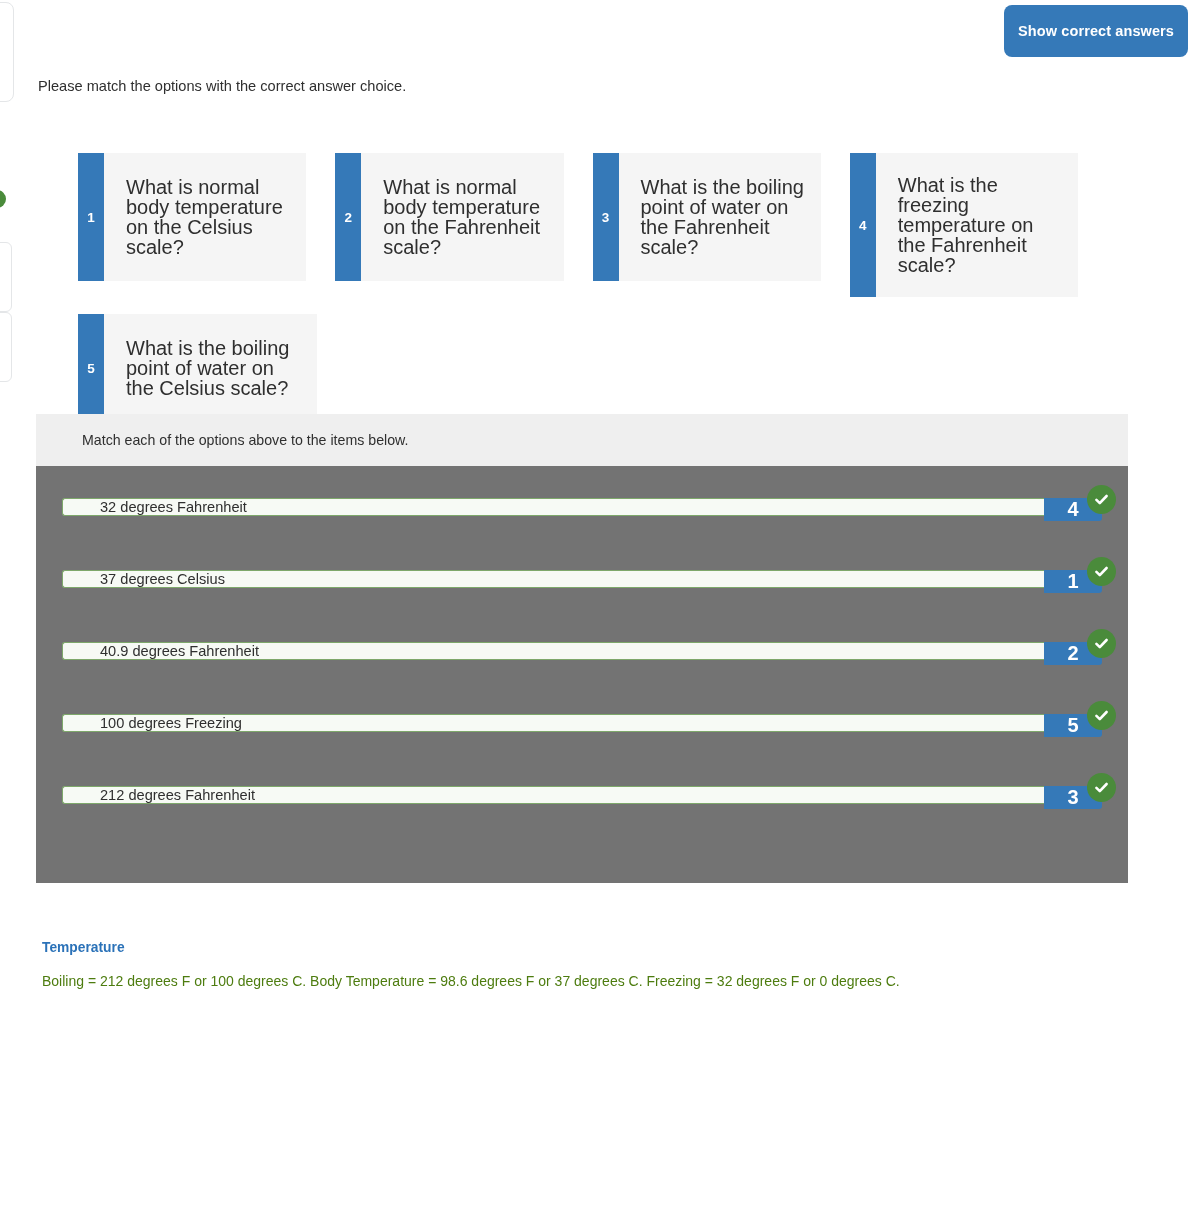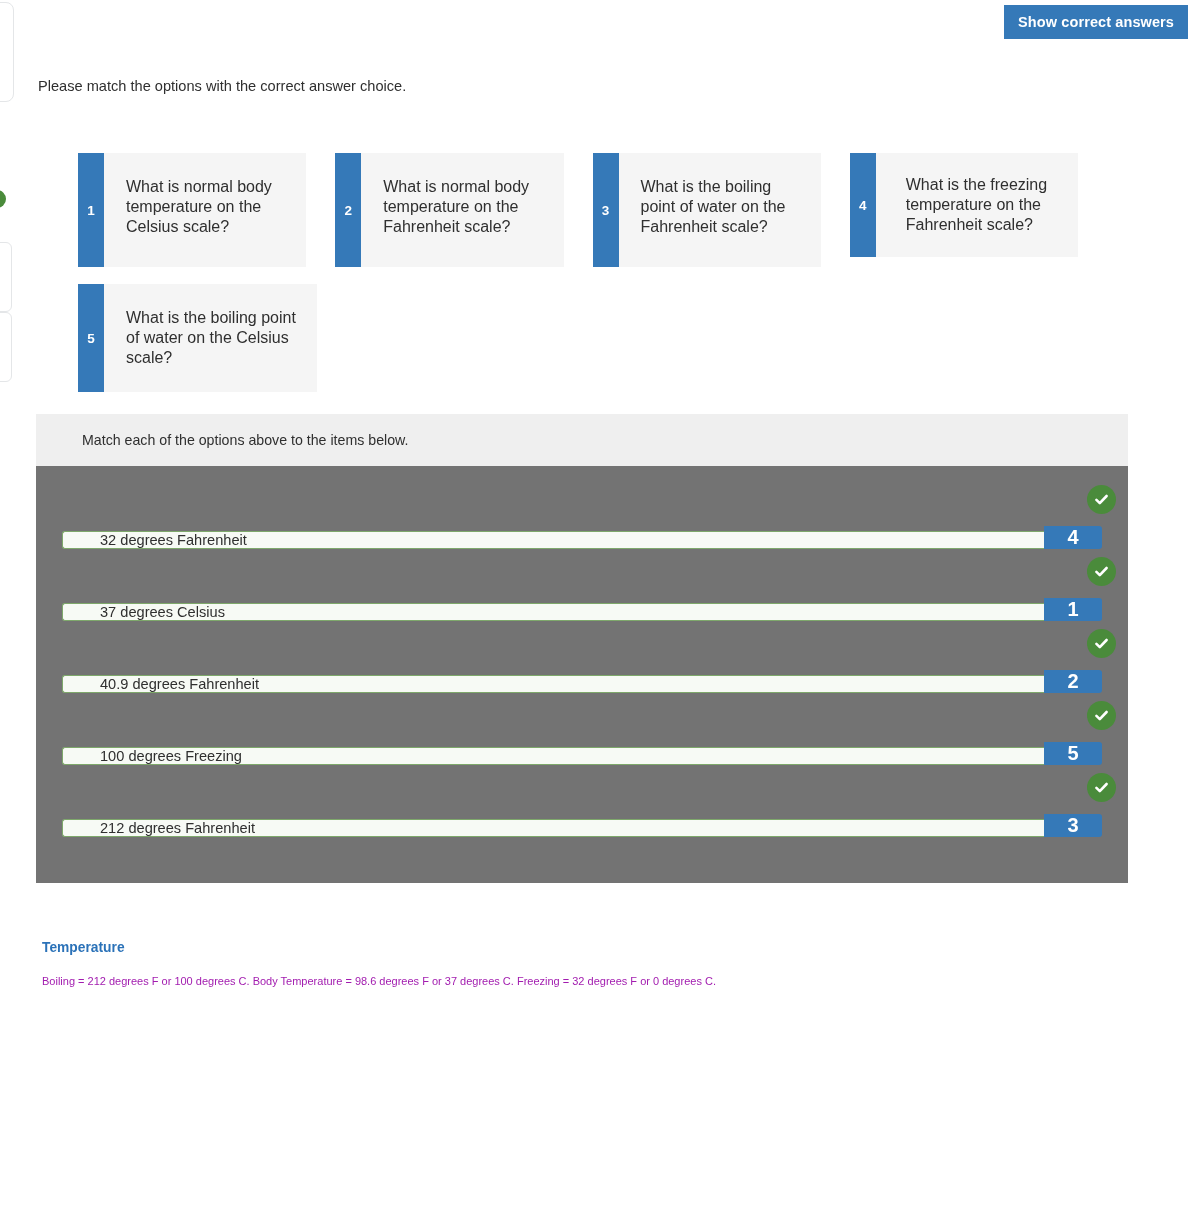--- a/index.html
+++ b/index.html
@@ -51,25 +51,25 @@
   .edge-box.b2 { top: 312px; }
 
   
   .show-answers-btn {
     position: absolute;
     right: 12px;
     top: 5px;
     background: #3579b8;
     color: #ffffff;
     border: none;
-    border-radius: 0;
+    border-radius: 8px;
     font-family: "Liberation Sans", sans-serif;
     font-size: 14.5px;
     font-weight: bold;
-    padding: 9px 14px;
+    padding: 18px 14px;
     cursor: pointer;
     letter-spacing: .1px;
   }
 
   
   .prompt {
     position: absolute;
     left: 38px;
     top: 78px;
     font-size: 14.6px;
@@ -102,26 +102,26 @@
     background: #3579b8;
     color: #ffffff;
     font-size: 13.5px;
     font-weight: bold;
     display: flex;
     align-items: center;
     justify-content: center;
   }
   .qcard .qtext {
     padding: 24px 14px 24px 22px;
-    font-size: 16px;
+    font-size: 20px;
     line-height: 20px;
     color: #2f2f2f;
   }
   .qcard.short { min-height: 86px; }
-  .qcard.short .qtext { padding-top: 22px; padding-bottom: 22px; margin-left: 8px; }
+  .qcard.short .qtext { padding-top: 22px; padding-bottom: 22px; }
   .qcard.five { min-height: 96px; }
   .qcard.five .qtext { padding-top: 24px; padding-bottom: 24px; }
 
   
   .match-panel {
     position: absolute;
     left: 36px;
     top: 414px;
     width: 1092px;
     background: #737373;
@@ -131,21 +131,21 @@
     padding: 18px 0 18px 46px;
     font-size: 14.2px;
     color: #2f2f2f;
   }
   .match-list {
     padding: 32px 0 46px 0;
   }
   .answer-row {
     position: relative;
     display: flex;
-    align-items: flex-end;
+    align-items: flex-start;
     margin: 0 26px 21px 26px;
     height: 51px;
   }
   .answer-row:last-child { margin-bottom: 0; }
   .answer-box {
     flex: 1 1 auto;
     background: #f7faf5;
     border: 1px solid #7ea86b;
     border-right: none;
     border-radius: 3px 0 0 3px;
@@ -187,22 +187,22 @@
     top: 940px;
     width: 1060px;
   }
   .explanation-title {
     color: #2b72b8;
     font-size: 13.8px;
     font-weight: bold;
     margin-bottom: 17px;
   }
   .explanation-body {
-    font-size: 11px;
-    color: #a21caf;
+    font-size: 14px;
+    color: #4d7c0f;
     line-height: 18px;
   }
 </style>
 </head>
 <body>
 
 <div class="page">
 
   <div class="edge-card-top"></div>
 

